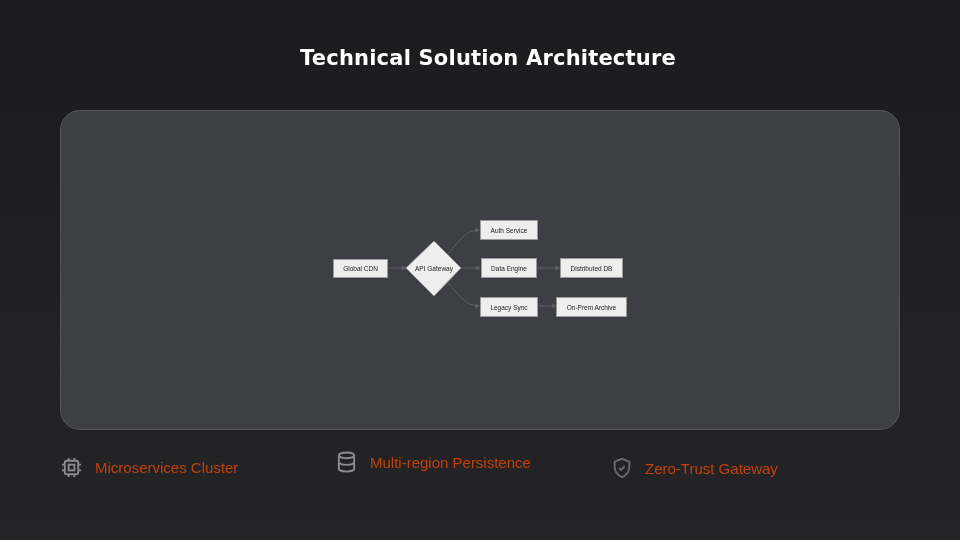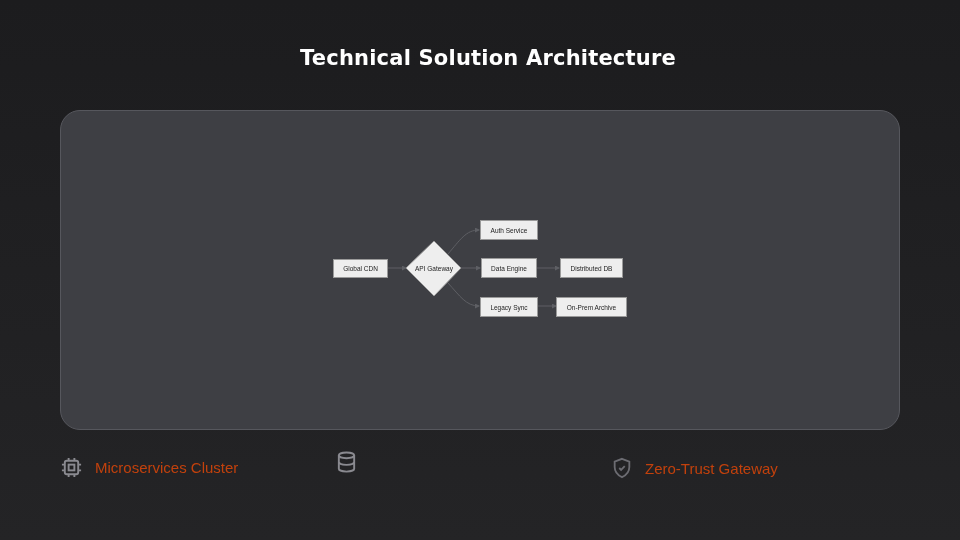--- a/index.html
+++ b/index.html
@@ -98,20 +98,21 @@
   </svg>
   <span>Microservices Cluster</span>
 </div>
 
 <div class="feature" style="left:335px; top:450px;">
   <svg width="23" height="24" viewBox="0 0 24 24" fill="none" stroke="#8a8a90" stroke-width="2">
     <ellipse cx="12" cy="5" rx="8" ry="3"></ellipse>
     <path d="M4 5v14c0 1.7 3.6 3 8 3s8-1.3 8-3V5"></path>
     <path d="M4 12c0 1.7 3.6 3 8 3s8-1.3 8-3"></path>
   </svg>
+  <span>Multi-region Persistence</span>
 </div>
 
 <div class="feature" style="left:611px; top:456px;">
   <svg width="22" height="24" viewBox="0 0 24 24" fill="none" stroke="#6c6c72" stroke-width="2">
     <path d="M12 2l8 3v6c0 5-3.5 9-8 11-4.5-2-8-6-8-11V5z"></path>
     <path d="M9 12l2 2 4-4"></path>
   </svg>
   <span>Zero-Trust Gateway</span>
 </div>
 

